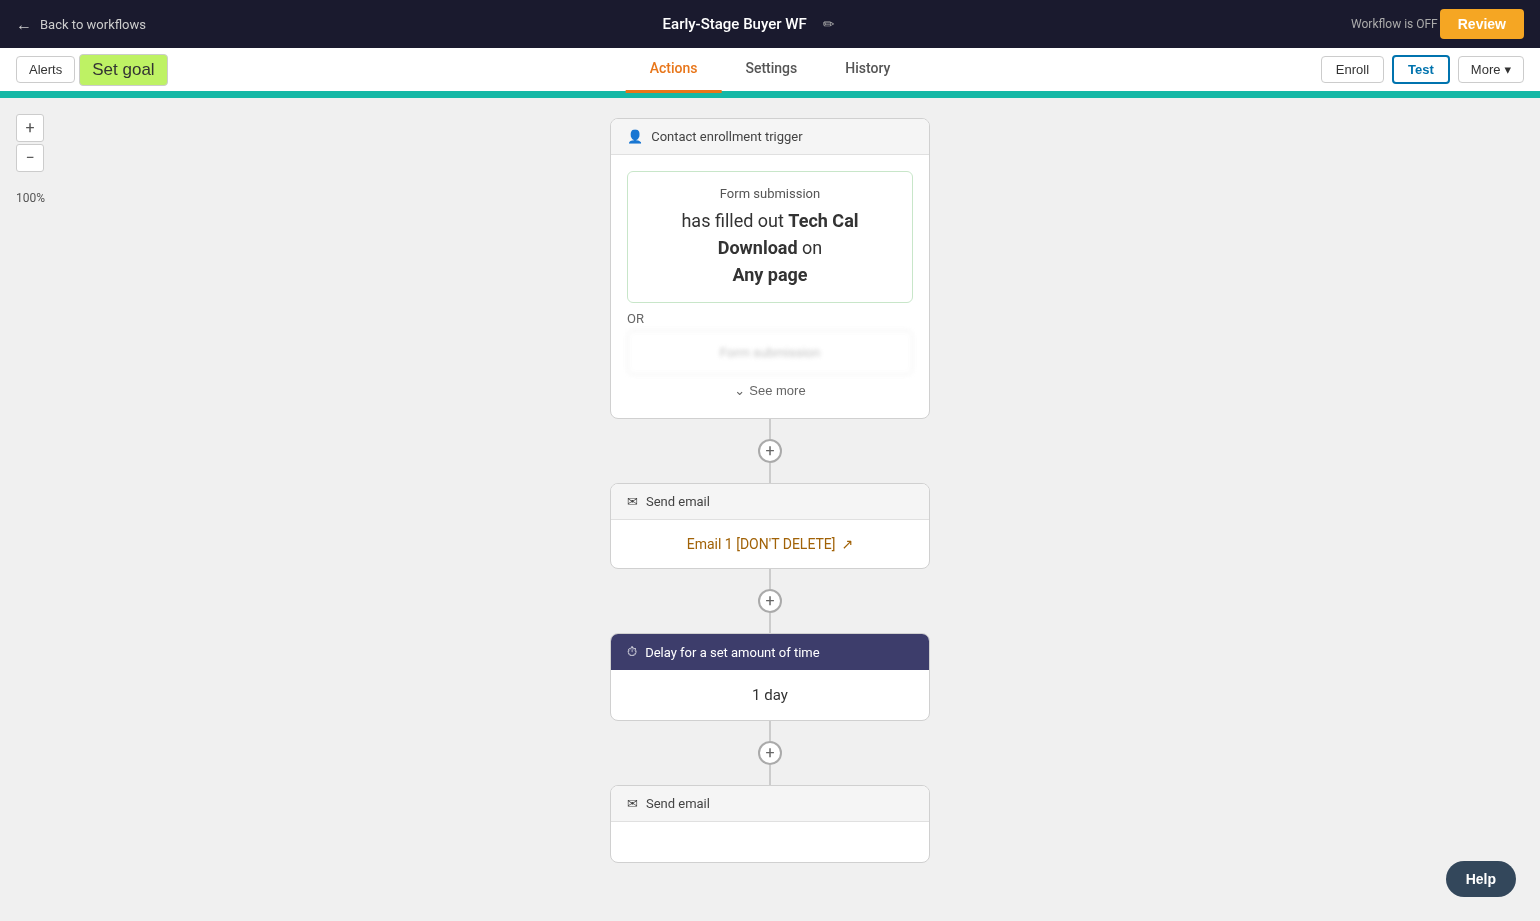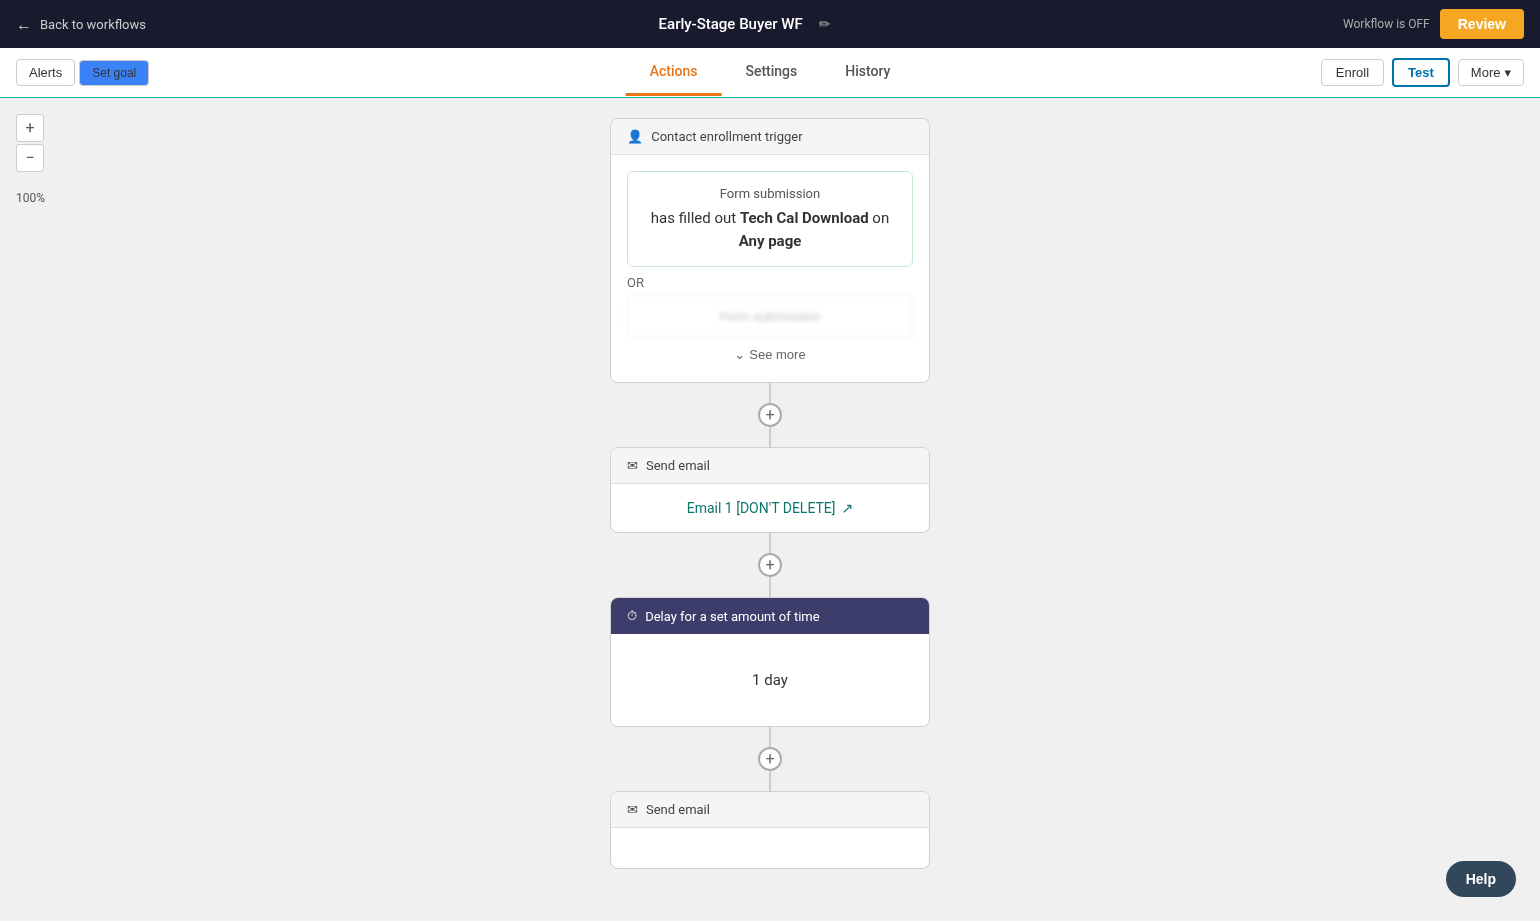--- a/index.html
+++ b/index.html
@@ -40,41 +40,41 @@
       gap: 16px;
     }
     .edit-icon {
       color: #aaa;
       font-size: 14px;
       cursor: pointer;
     }
     .topbar-right {
       display: flex;
       align-items: center;
-      gap: 10px;
+      gap: 2px;
     }
     .workflow-status {
       color: #aaa;
       font-size: 12px;
     }
     .btn-review {
       background: #f5a623;
       color: #fff;
       border: none;
       border-radius: 4px;
       padding: 7px 18px;
       font-size: 14px;
       font-weight: 600;
       cursor: pointer;
     }
 
     
     .navbar {
       background: #fff;
-      border-bottom: 1px solid #14b8a6;
+      border-bottom: 7px solid #14b8a6;
       display: flex;
       align-items: center;
       justify-content: space-between;
       padding: 0 16px;
       height: 50px;
     }
     .navbar-left {
       display: flex;
       align-items: center;
       gap: 4px;
@@ -82,25 +82,25 @@
     .btn-alerts {
       background: #fff;
       border: 1px solid #ccc;
       border-radius: 4px;
       padding: 5px 12px;
       font-size: 13px;
       cursor: pointer;
       color: #333;
     }
     .btn-set-goal {
-      background: #3b82f6;
+      background: #bef264;
       border: 1px solid #ccc;
       border-radius: 4px;
       padding: 5px 12px;
-      font-size: 12px;
+      font-size: 17px;
       cursor: pointer;
       color: #333;
     }
     .nav-tabs {
       display: flex;
       align-items: flex-start;
       gap: 0;
       position: absolute;
       left: 50%;
       transform: translateX(-50%);
@@ -269,21 +269,21 @@
       border-radius: 6px;
       padding: 14px;
       text-align: center;
     }
     .form-submission-title {
       color: #555;
       font-size: 13px;
       margin-bottom: 6px;
     }
     .form-submission-desc {
-      font-size: 15px;
+      font-size: 18px;
       color: #333;
       line-height: 1.5;
     }
     .form-name {
       font-weight: 700;
     }
 
     .see-more-row {
       text-align: center;
       padding: 8px 0 4px;
@@ -323,41 +323,41 @@
       border-bottom: 1px solid #e0e0e0;
       display: flex;
       align-items: center;
       gap: 8px;
     }
     .send-email-body {
       padding: 16px;
       text-align: center;
     }
     .email-link {
-      color: #0f766e;
+      color: #a16207;
       font-size: 14px;
       text-decoration: none;
       display: flex;
       align-items: center;
       justify-content: center;
       gap: 6px;
     }
 
     
     .delay-header {
       background: #3d3d6b;
       padding: 10px 16px;
       font-size: 13px;
       color: #fff;
       display: flex;
       align-items: center;
       gap: 8px;
     }
     .delay-body {
-      padding: 37px 16px;
+      padding: 16px 16px;
       text-align: center;
       font-size: 15px;
       color: #333;
     }
 
     
     .help-btn {
       position: fixed;
       bottom: 24px;
       right: 24px;

